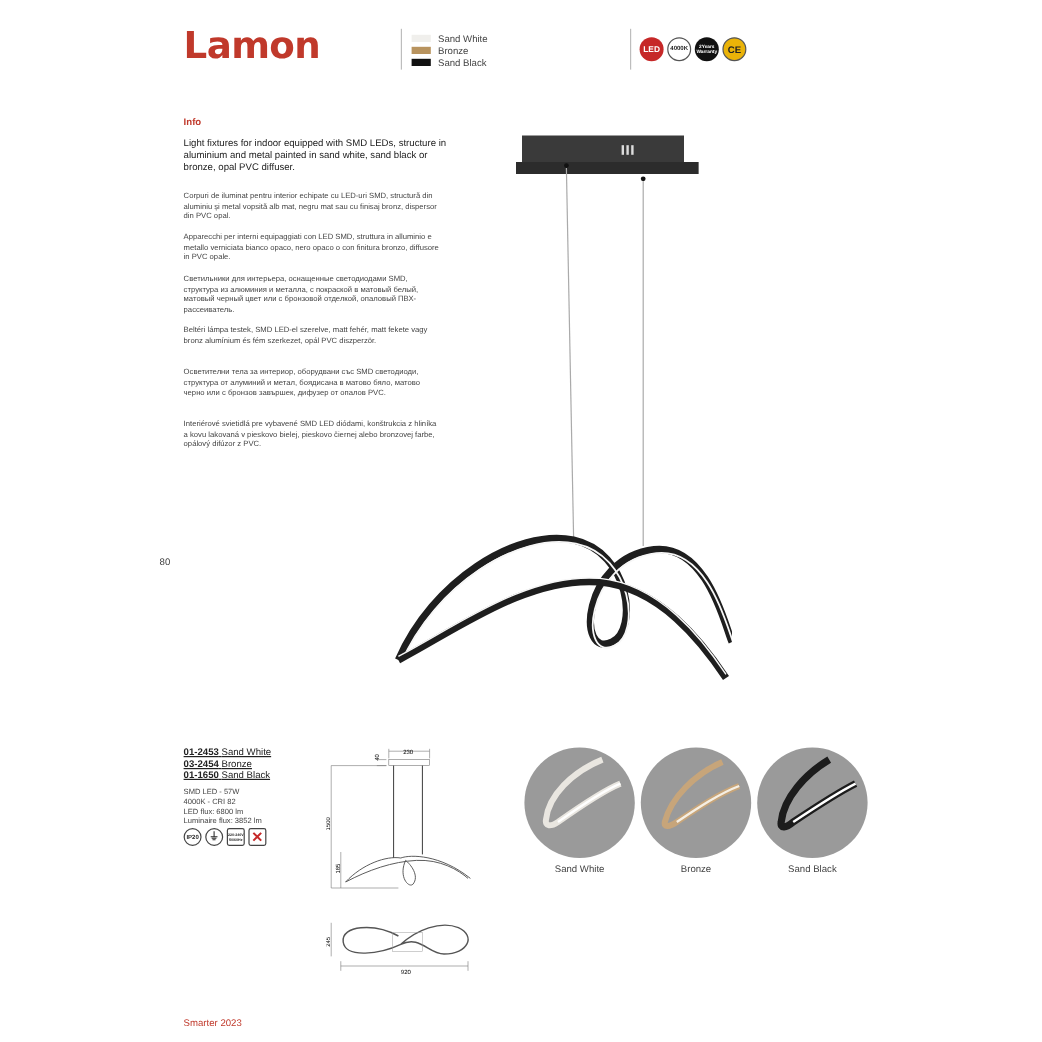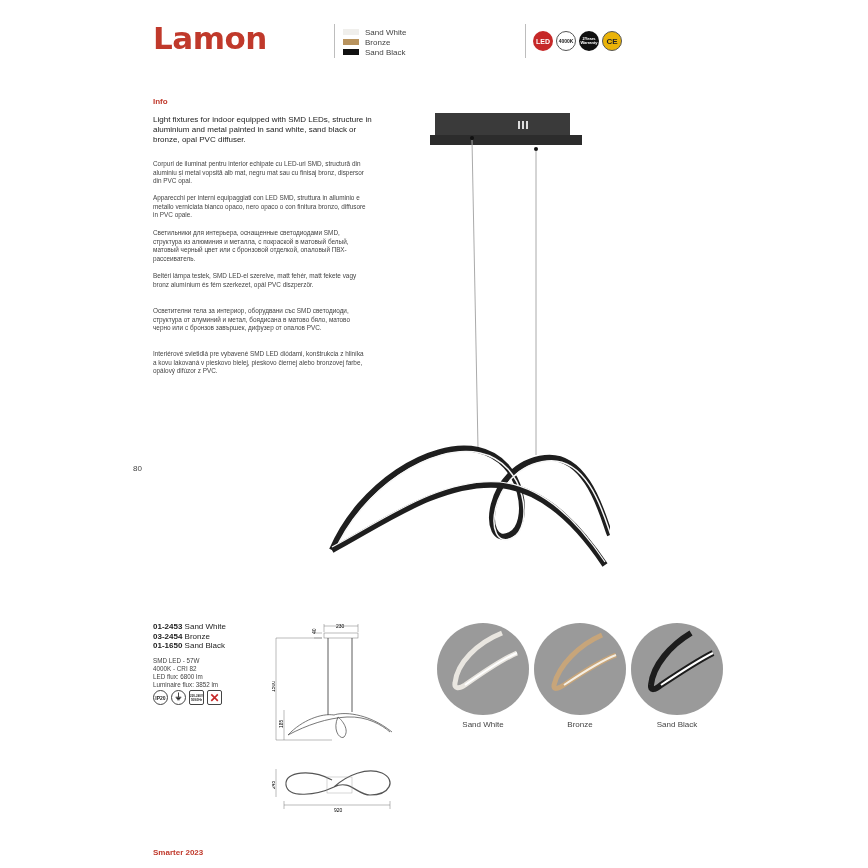--- a/index.html
+++ b/index.html
@@ -14,22 +14,22 @@
     .badges { left: 533px; top: 31px; display: flex; gap: 3px; }
     .badge { width: 20px; height: 20px; border-radius: 50%; display: flex; align-items: center; justify-content: center; font-size: 6px; font-weight: bold; box-sizing: border-box; }
     .b-led { background: #c62828; color: #fff; font-size: 7px; }
     .b-k { background: #fff; border: 1px solid #555; color: #222; font-size: 5px; }
     .b-war { background: #111; color: #fff; font-size: 4px; line-height: 4px; text-align: center; }
     .b-ce { background: #eab308; border: 1px solid #555; color: #222; font-size: 8px; }
     .info-label { left: 153px; top: 97px; font-size: 8px; font-weight: bold; color: #c0392b; text-align: center; }
     .lead { left: 153px; top: 115px; width: 220px; font-size: 8px; font-weight: normal; line-height: 10px; color: #222; }
     .para { left: 153px; width: 215px; font-size: 6.4px; line-height: 8.6px; color: #444; }
     .page-num { left: 133px; top: 452px; font-size: 8px; color: #444; margin-top: 12px; }
-    .footer { left: 153px; top: 848px; font-size: 8px; font-weight: bold; color: #c0392b; }
-    .codes { left: 153px; top: 622px; font-size: 8px; line-height: 9.5px; color: #222; }
+    .footer { left: 153px; top: 848px; font-size: 8px; font-weight: normal; color: #c0392b; }
+    .codes { left: 153px; top: 622px; font-size: 8px; line-height: 9.5px; color: #222; text-decoration: underline; }
     .codes b { font-weight: bold; }
     .specs { left: 153px; top: 657px; font-size: 6.3px; line-height: 8px; color: #444; }
     .icons-row { left: 153px; top: 690px; display: flex; gap: 3px; }
     .ic { width: 15px; height: 15px; border: 1px solid #444; border-radius: 50%; box-sizing: border-box; display: flex; align-items: center; justify-content: center; font-size: 5px; font-weight: bold; }
     .ic-sq { border-radius: 2px; }
     .finish { text-align: center; }
     .finish-circle { width: 92px; height: 92px; border-radius: 50%; background: #9a9a9a; overflow: hidden; }
     .finish-label { font-size: 8px; color: #444; margin-top: 5px; }
     .dim-txt { font-size: 5px; color: #555; }
   </style>

